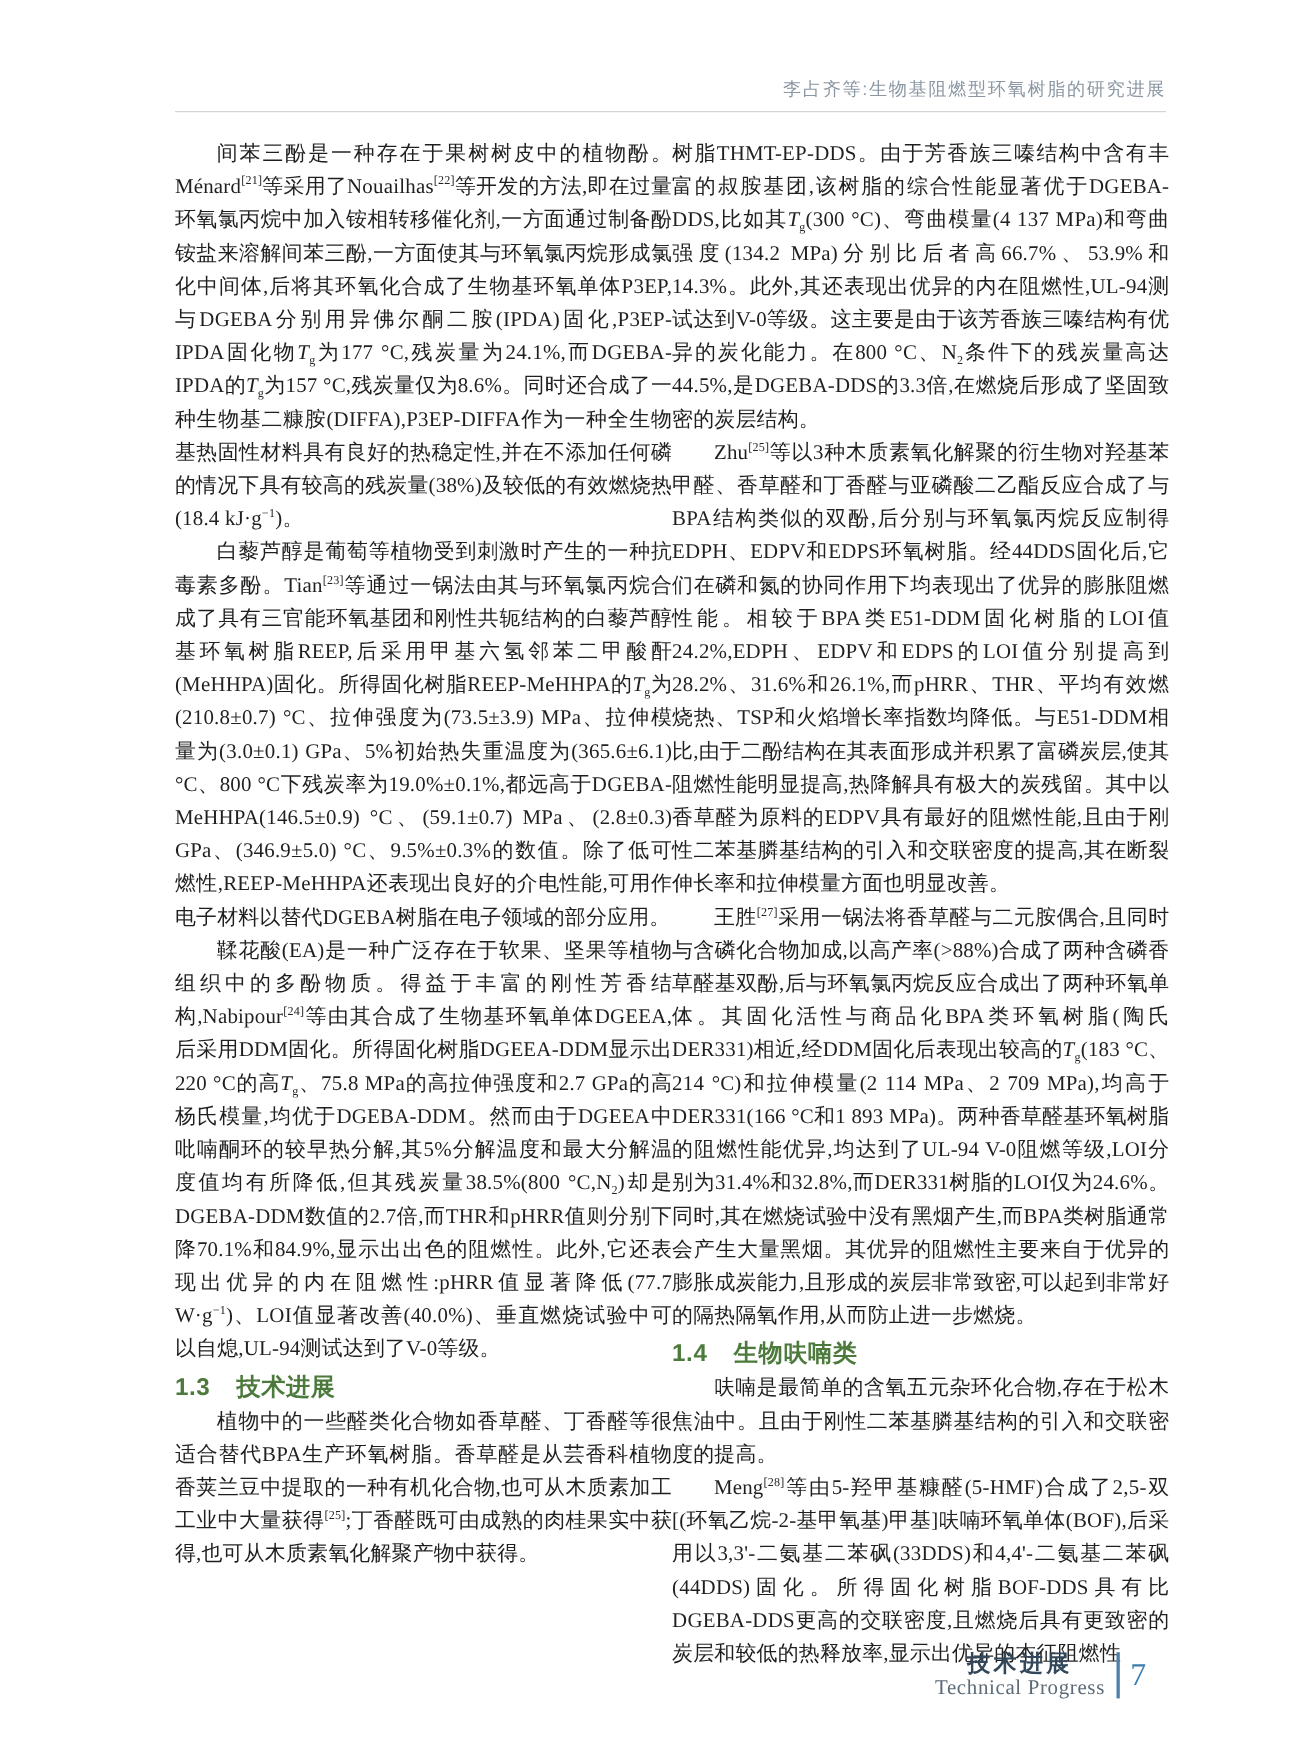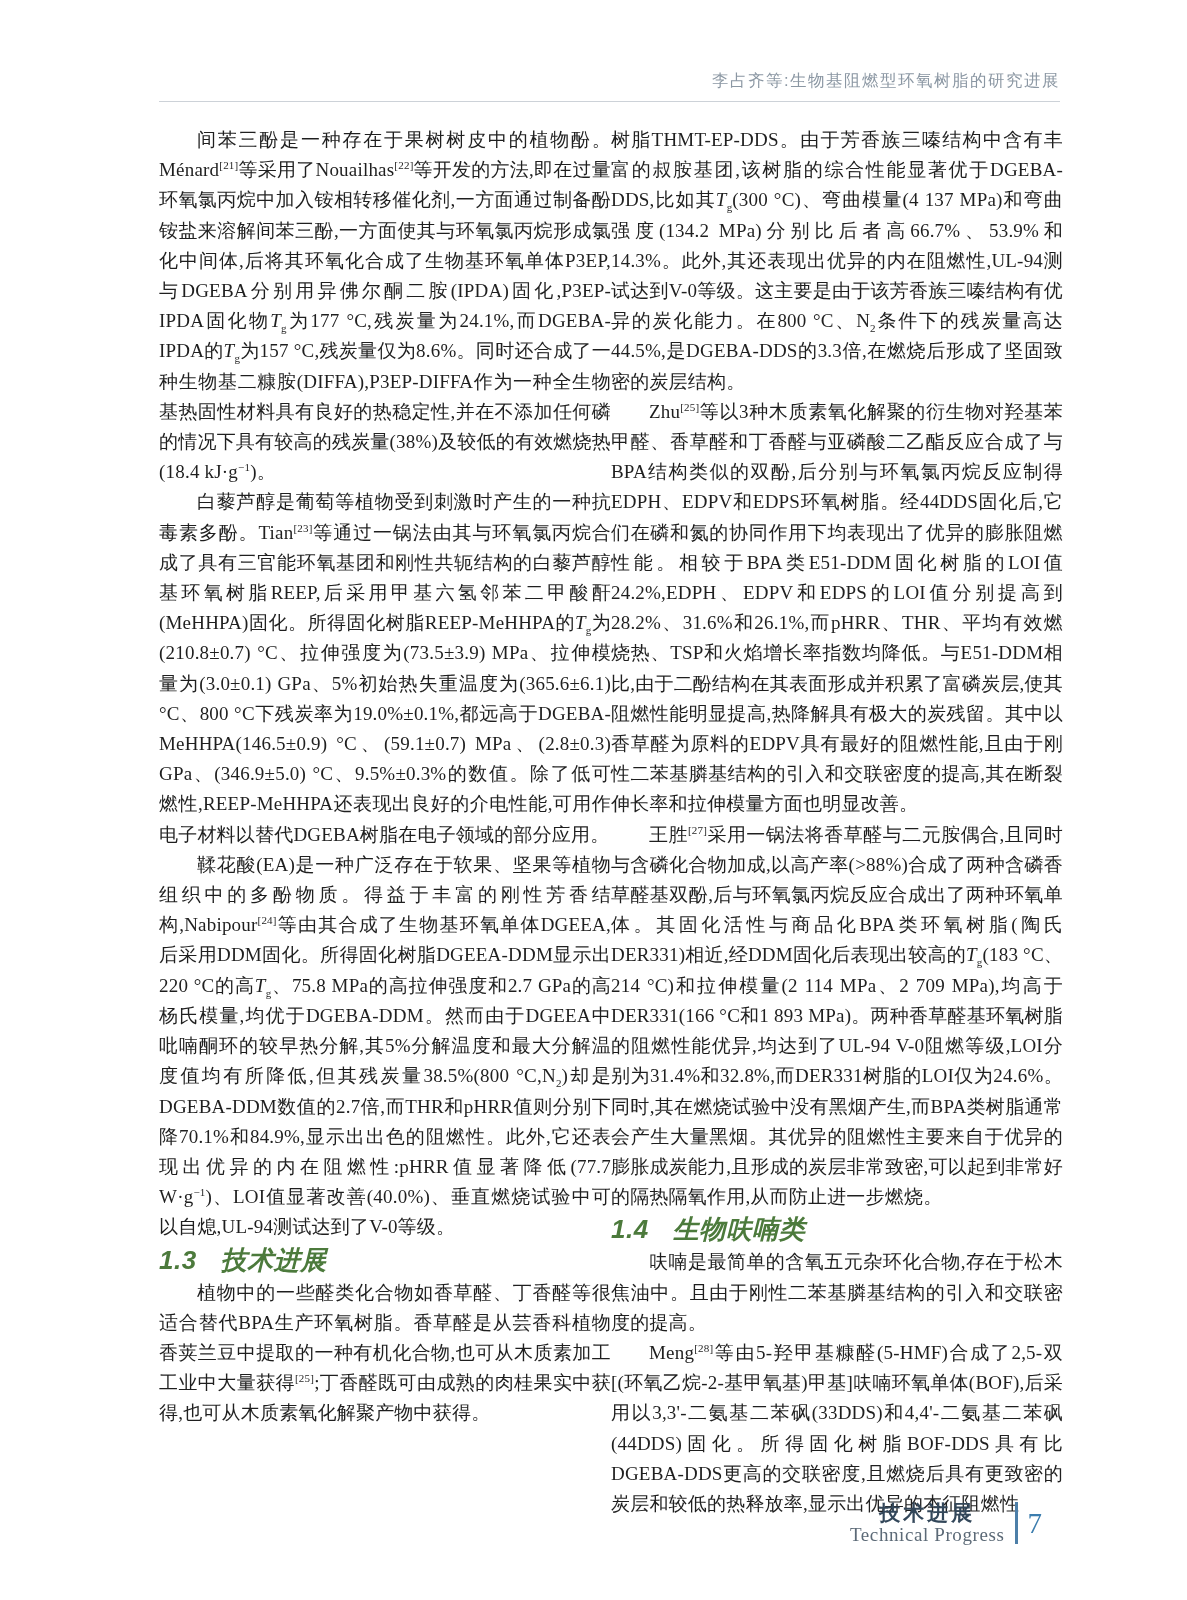--- a/index.html
+++ b/index.html
@@ -34,23 +34,22 @@
   .para{
     margin:0;font-size:19px;line-height:30.2px;text-align:justify;
     text-indent:2em;letter-spacing:0.2px;
   }
   .para.noindent{text-indent:0;}
   sup{font-size:0.58em;line-height:0;}
   sub{font-size:0.58em;line-height:0;}
   i{font-style:italic;}
   .sec-h{
     margin:2px 0;font-family:"Liberation Sans","DejaVu Sans",sans-serif;
-    font-weight:bold;font-size:26px;line-height:31px;color:var(--green);
+    font-weight:bold;font-size:22px;line-height:31px;color:var(--green);
     letter-spacing:0.5px;
-    font-style:italic;
   }
   .sec-num{margin-right:24px;}
   .page-footer{
     position:absolute;right:145px;bottom:54px;
     display:flex;align-items:center;
   }
   .footer-text{text-align:center;margin-right:6px;}
   .footer-cn{
     font-family:"Liberation Sans","DejaVu Sans",sans-serif;font-weight:bold;
     font-size:21px;color:var(--footer-dark);letter-spacing:3px;line-height:1.15;

